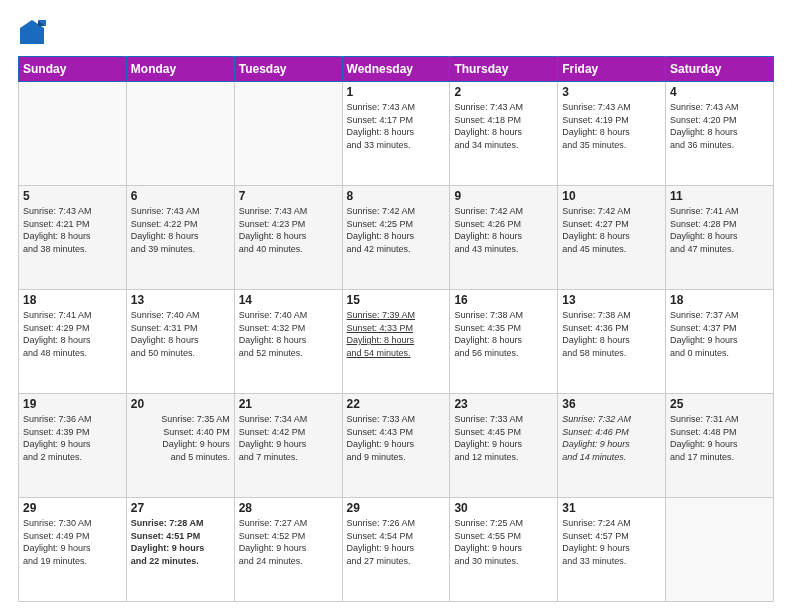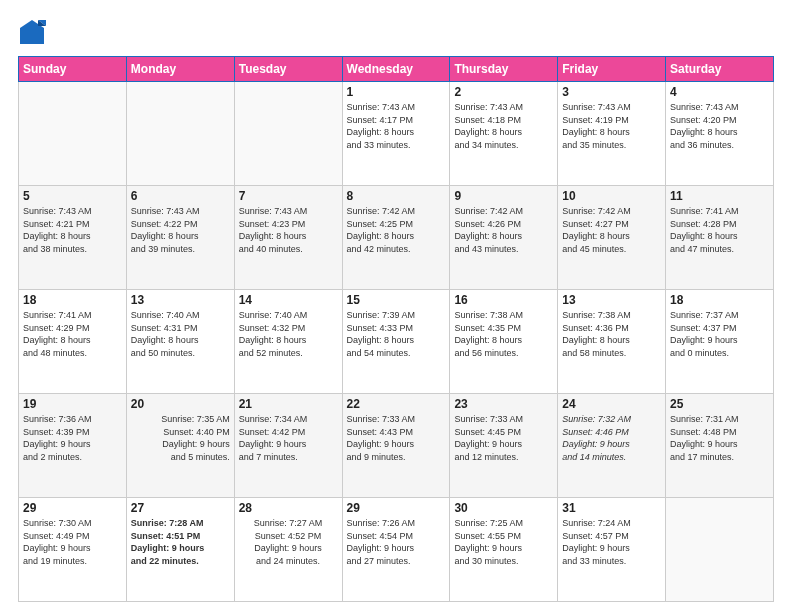--- a/index.html
+++ b/index.html
@@ -61,21 +61,21 @@
       color: #444;
     }
     .calendar {
       flex: 1;
       border: 1px solid #ccc;
       border-collapse: collapse;
       width: 100%;
       table-layout: fixed;
     }
     .calendar th {
-      background: #ec4899;
+      background: #a21caf;
       color: #fff;
       font-size: 12px;
       font-weight: bold;
       padding: 5px 4px;
       text-align: left;
       border: 1px solid #1a6abf;
     }
     .calendar td {
       border: 1px solid #ccc;
       vertical-align: top;
@@ -240,21 +240,21 @@
           </td>
           <td>
             <span class="day-num">14</span>
             <div class="day-info" style="white-space: pre-line;">Sunrise: 7:40 AM
 Sunset: 4:32 PM
 Daylight: 8 hours
 and 52 minutes.</div>
           </td>
           <td>
             <span class="day-num">15</span>
-            <div class="day-info" style="white-space: pre-line;">Sunrise: 7:39 AM
+            <div class="day-info" style="white-space: pre-line; text-decoration: underline;">Sunrise: 7:39 AM
 Sunset: 4:33 PM
 Daylight: 8 hours
 and 54 minutes.</div>
           </td>
           <td>
             <span class="day-num">16</span>
             <div class="day-info" style="white-space: pre-line;">Sunrise: 7:38 AM
 Sunset: 4:35 PM
 Daylight: 8 hours
 and 56 minutes.</div>
@@ -304,21 +304,21 @@
 and 9 minutes.</div>
           </td>
           <td>
             <span class="day-num">23</span>
             <div class="day-info" style="white-space: pre-line;">Sunrise: 7:33 AM
 Sunset: 4:45 PM
 Daylight: 9 hours
 and 12 minutes.</div>
           </td>
           <td>
-            <span class="day-num">24</span>
+            <span class="day-num">36</span>
             <div class="day-info" style="white-space: pre-line; font-style: italic;">Sunrise: 7:32 AM
 Sunset: 4:46 PM
 Daylight: 9 hours
 and 14 minutes.</div>
           </td>
           <td>
             <span class="day-num">25</span>
             <div class="day-info" style="white-space: pre-line;">Sunrise: 7:31 AM
 Sunset: 4:48 PM
 Daylight: 9 hours
@@ -335,21 +335,21 @@
           </td>
           <td>
             <span class="day-num">27</span>
             <div class="day-info" style="white-space: pre-line; font-weight: bold;">Sunrise: 7:28 AM
 Sunset: 4:51 PM
 Daylight: 9 hours
 and 22 minutes.</div>
           </td>
           <td>
             <span class="day-num">28</span>
-            <div class="day-info" style="white-space: pre-line; text-align: center;">Sunrise: 7:27 AM
+            <div class="day-info" style="white-space: pre-line;">Sunrise: 7:27 AM
 Sunset: 4:52 PM
 Daylight: 9 hours
 and 24 minutes.</div>
           </td>
           <td>
             <span class="day-num">29</span>
             <div class="day-info" style="white-space: pre-line;">Sunrise: 7:26 AM
 Sunset: 4:54 PM
 Daylight: 9 hours
 and 27 minutes.</div>

